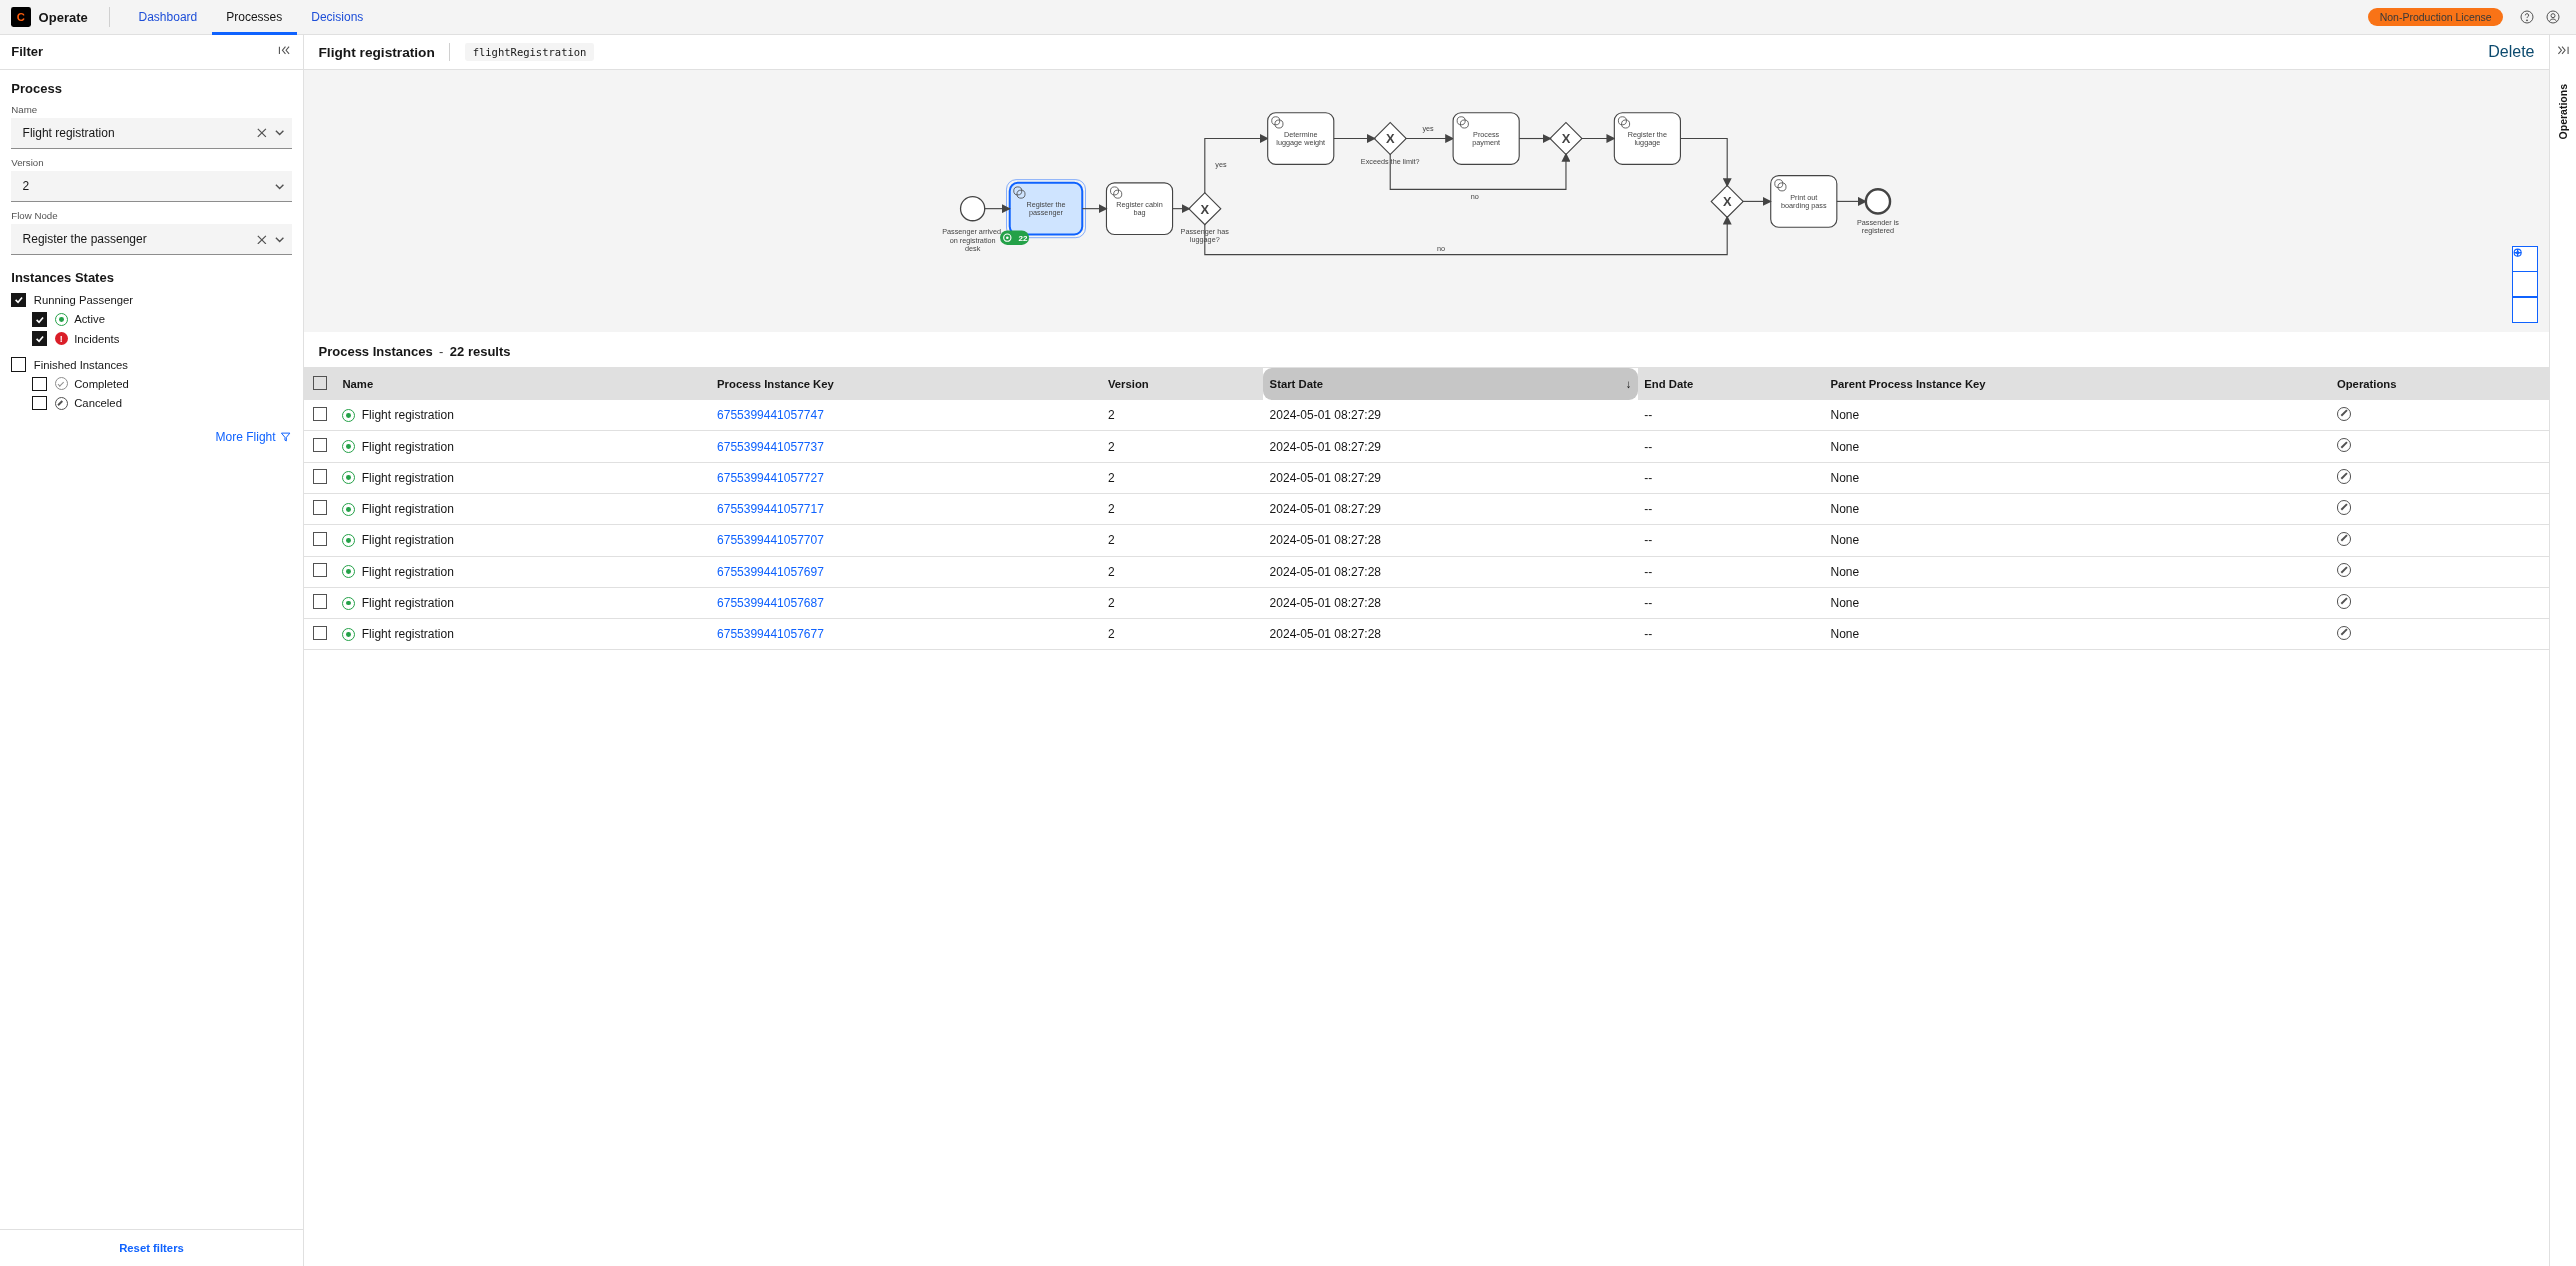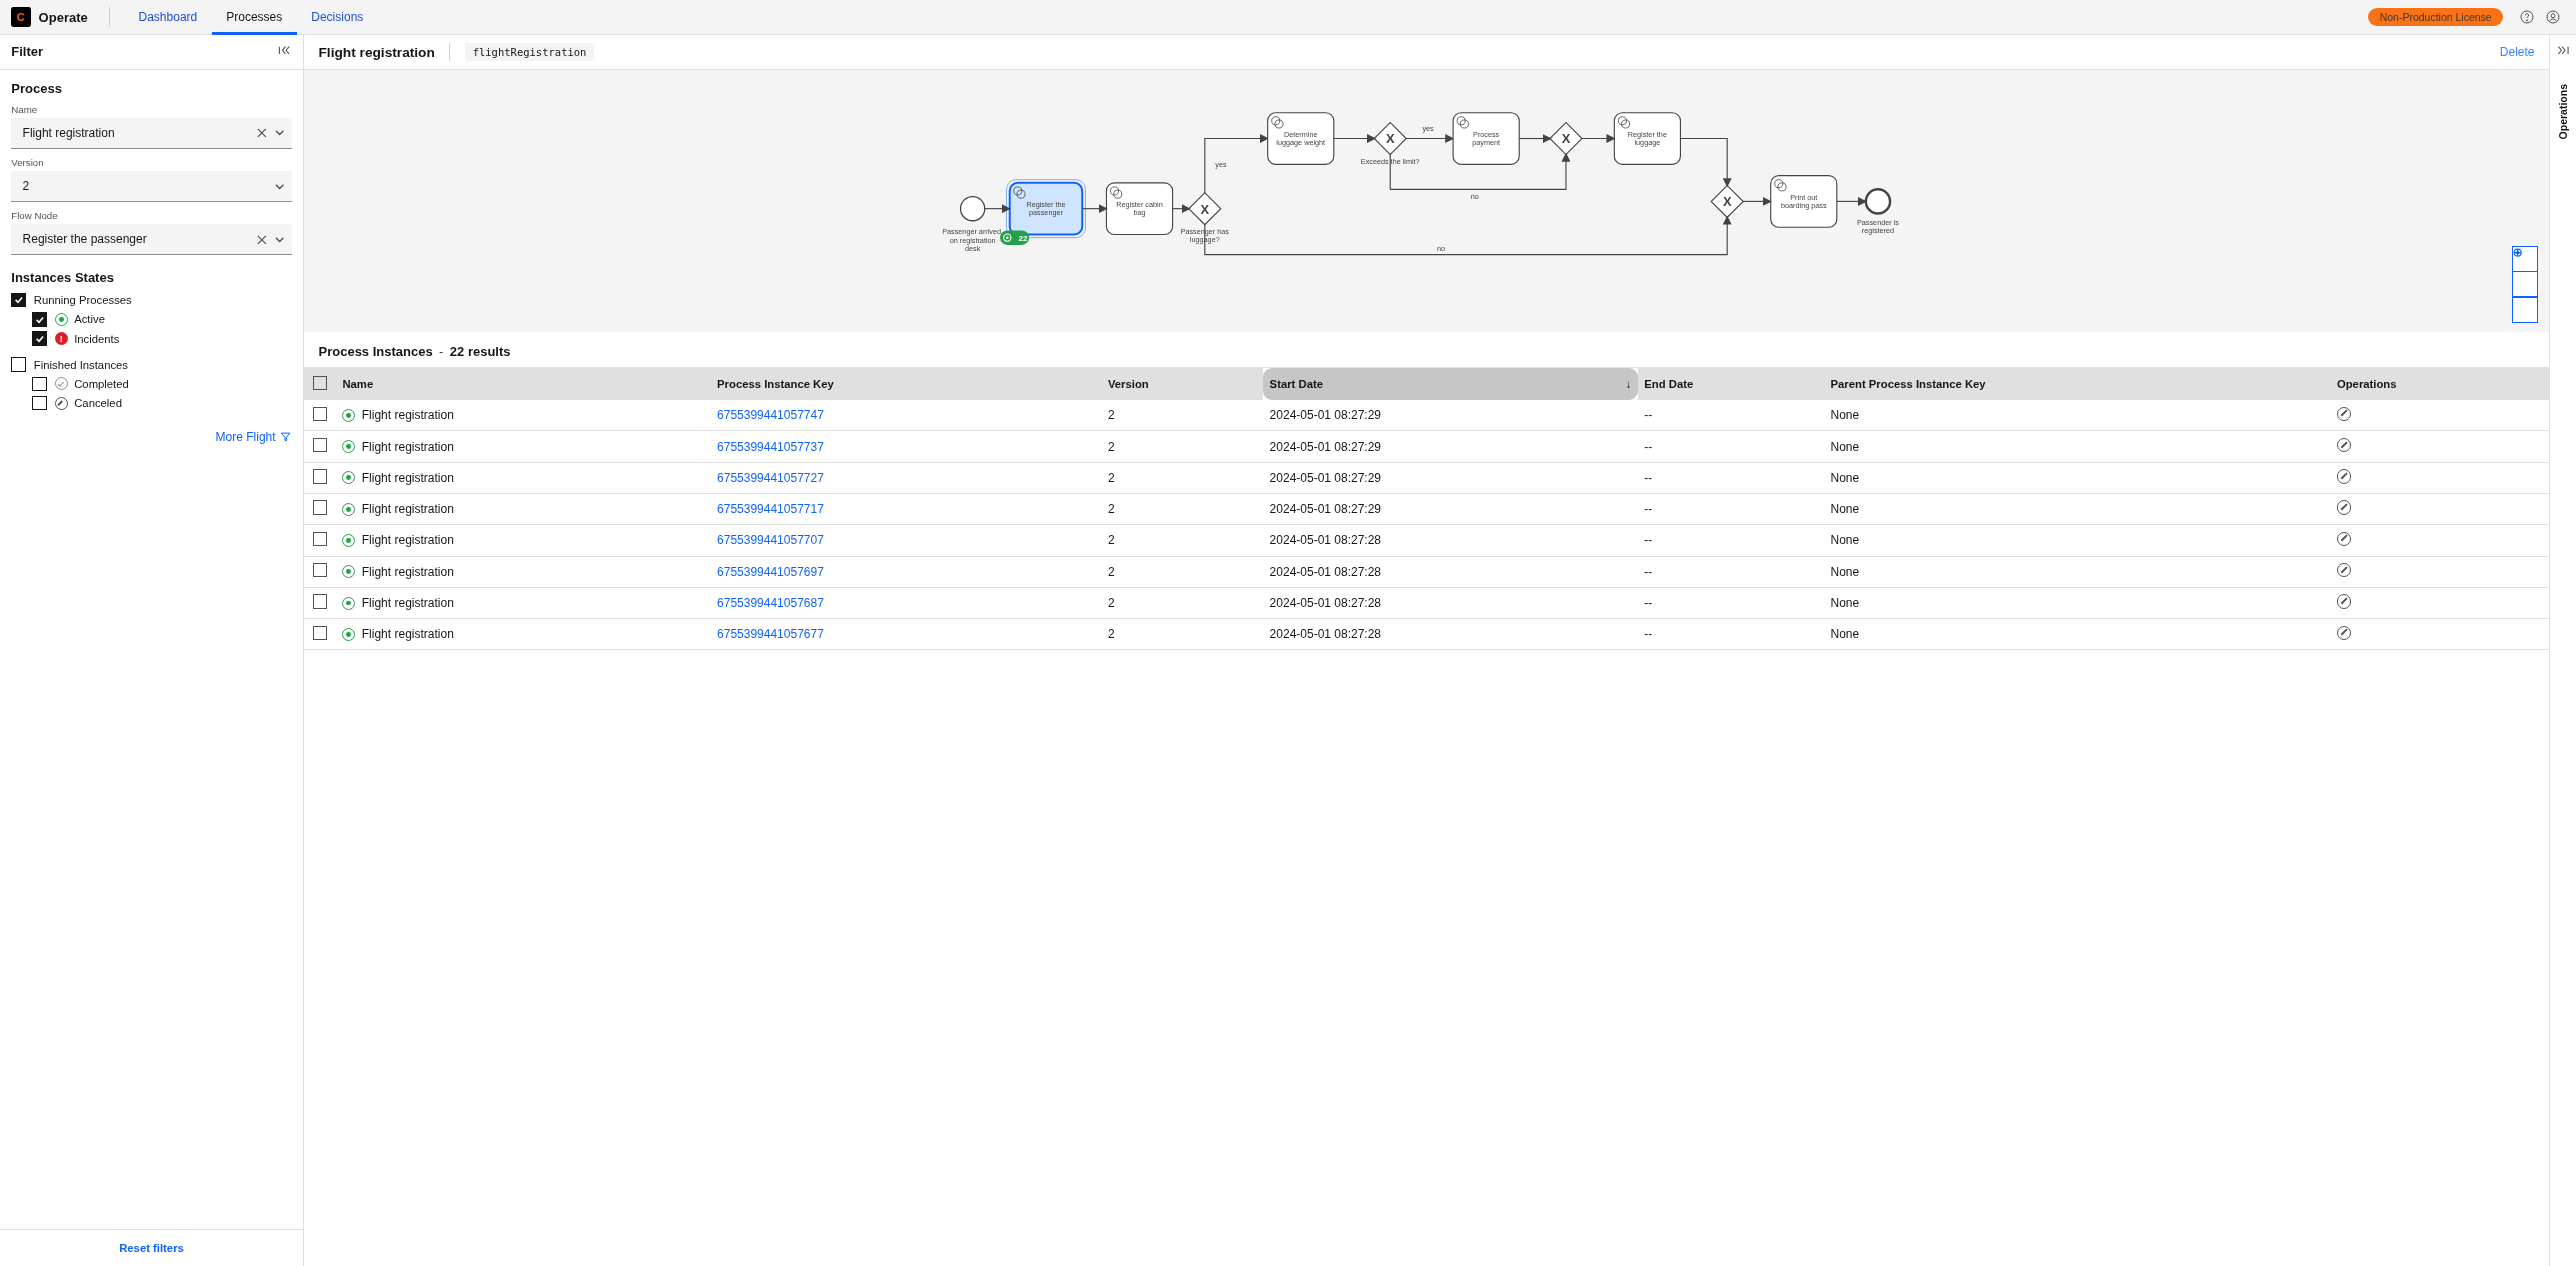--- a/index.html
+++ b/index.html
@@ -51,21 +51,21 @@
 .sidebar-footer{border-top:0.8px solid #e0e0e0;padding:12px;text-align:center;font-weight:bold;}
 .reset-link{color:#0f62fe;font-size:11.3px;cursor:pointer;}
 
 
 .center{flex:1;display:flex;flex-direction:column;overflow:hidden;}
 .center-header{display:flex;align-items:center;padding:8px 14.5px;border-bottom:0.8px solid #e0e0e0;}
 .proc-title{font-weight:700;font-size:13.7px;}
 .vdiv2{width:0.8px;height:17.7px;background:#d0d0d0;margin:0 14.5px;}
 .code-pill{background:#f4f4f4;font-family:ui-monospace,Menlo,Consolas,monospace;padding:3.2px 8px;border-radius:2.4px;font-size:10.5px;}
 .center-header .spacer{flex:1;}
-.delete-btn{color:#3b82f6;font-size:12px;cursor:not-allowed;}
+.delete-btn{color:#0c4a6e;font-size:16px;cursor:not-allowed;}
 
 
 .diagram-area{background:#f4f4f4;position:relative;flex: 0 0 262px; overflow:hidden;}
 .diagram-area svg{position:absolute;inset:0;}
 .zoom-ctrls{position:absolute;right:11.3px;bottom:9.7px;display:flex;flex-direction:column;}
 .zoom-btn{width:26px;height:26px;border:0.8px solid #0f62fe;background:#fff;display:flex;align-items:center;justify-content:center;color:#0f62fe;cursor:pointer;margin-top:-0.8px;}
 .zoom-btn svg{width:11.3px;height:11.3px;}
 
 
 .instances-header{display:flex;align-items:center;padding:11.3px 14.5px 8px 14.5px;font-size:13px;}
@@ -172,21 +172,21 @@
 
       <div class="states">
         <div class="section-title">Instances States</div>
 
         <div class="state-row">
           <span class="check checked">
               <svg viewBox="0 0 12 12" stroke="currentColor" stroke-width="2" fill="none">
                 <path d="M2 6l3 3 5-6"></path>
               </svg>
             </span>
-          <span>Running Processes</span>
+          <span>Running Passenger</span>
         </div>
         <div class="state-row indent">
           <span class="check checked">
               <svg viewBox="0 0 12 12" stroke="currentColor" stroke-width="2" fill="none">
                 <path d="M2 6l3 3 5-6"></path>
               </svg>
             </span>
           <span class="status-dot-active"></span>
           <span>Active</span>
         </div>

